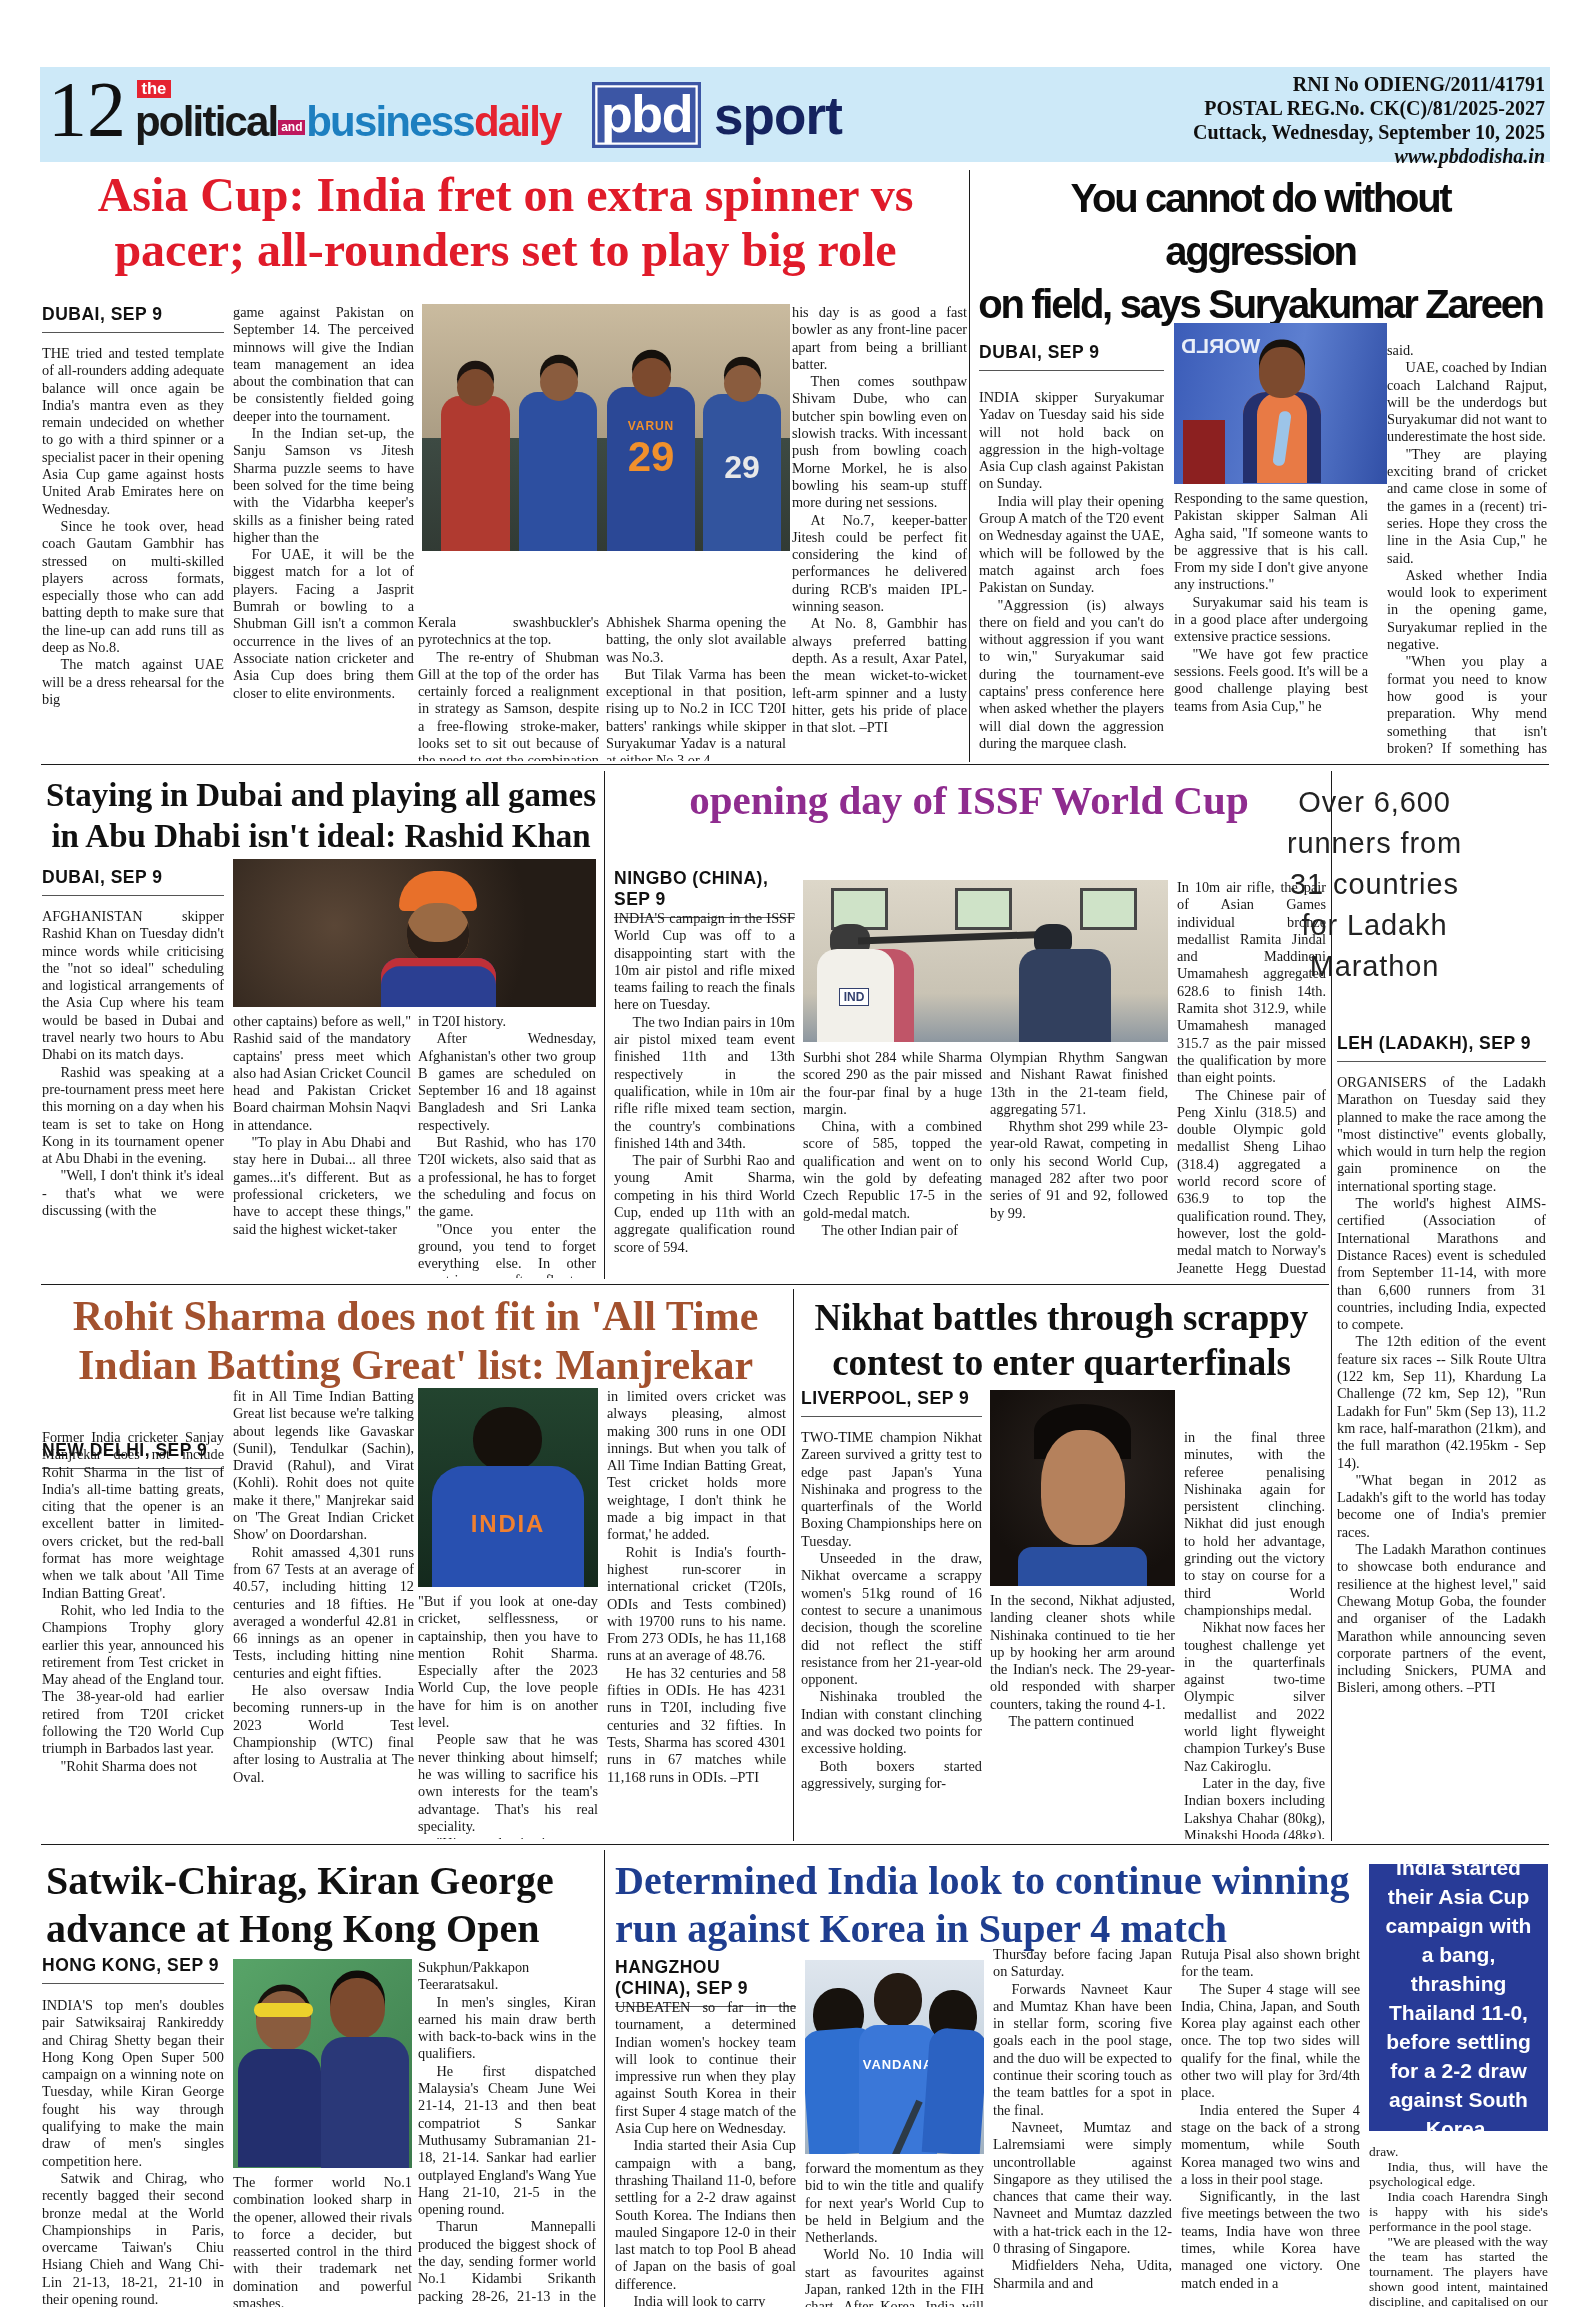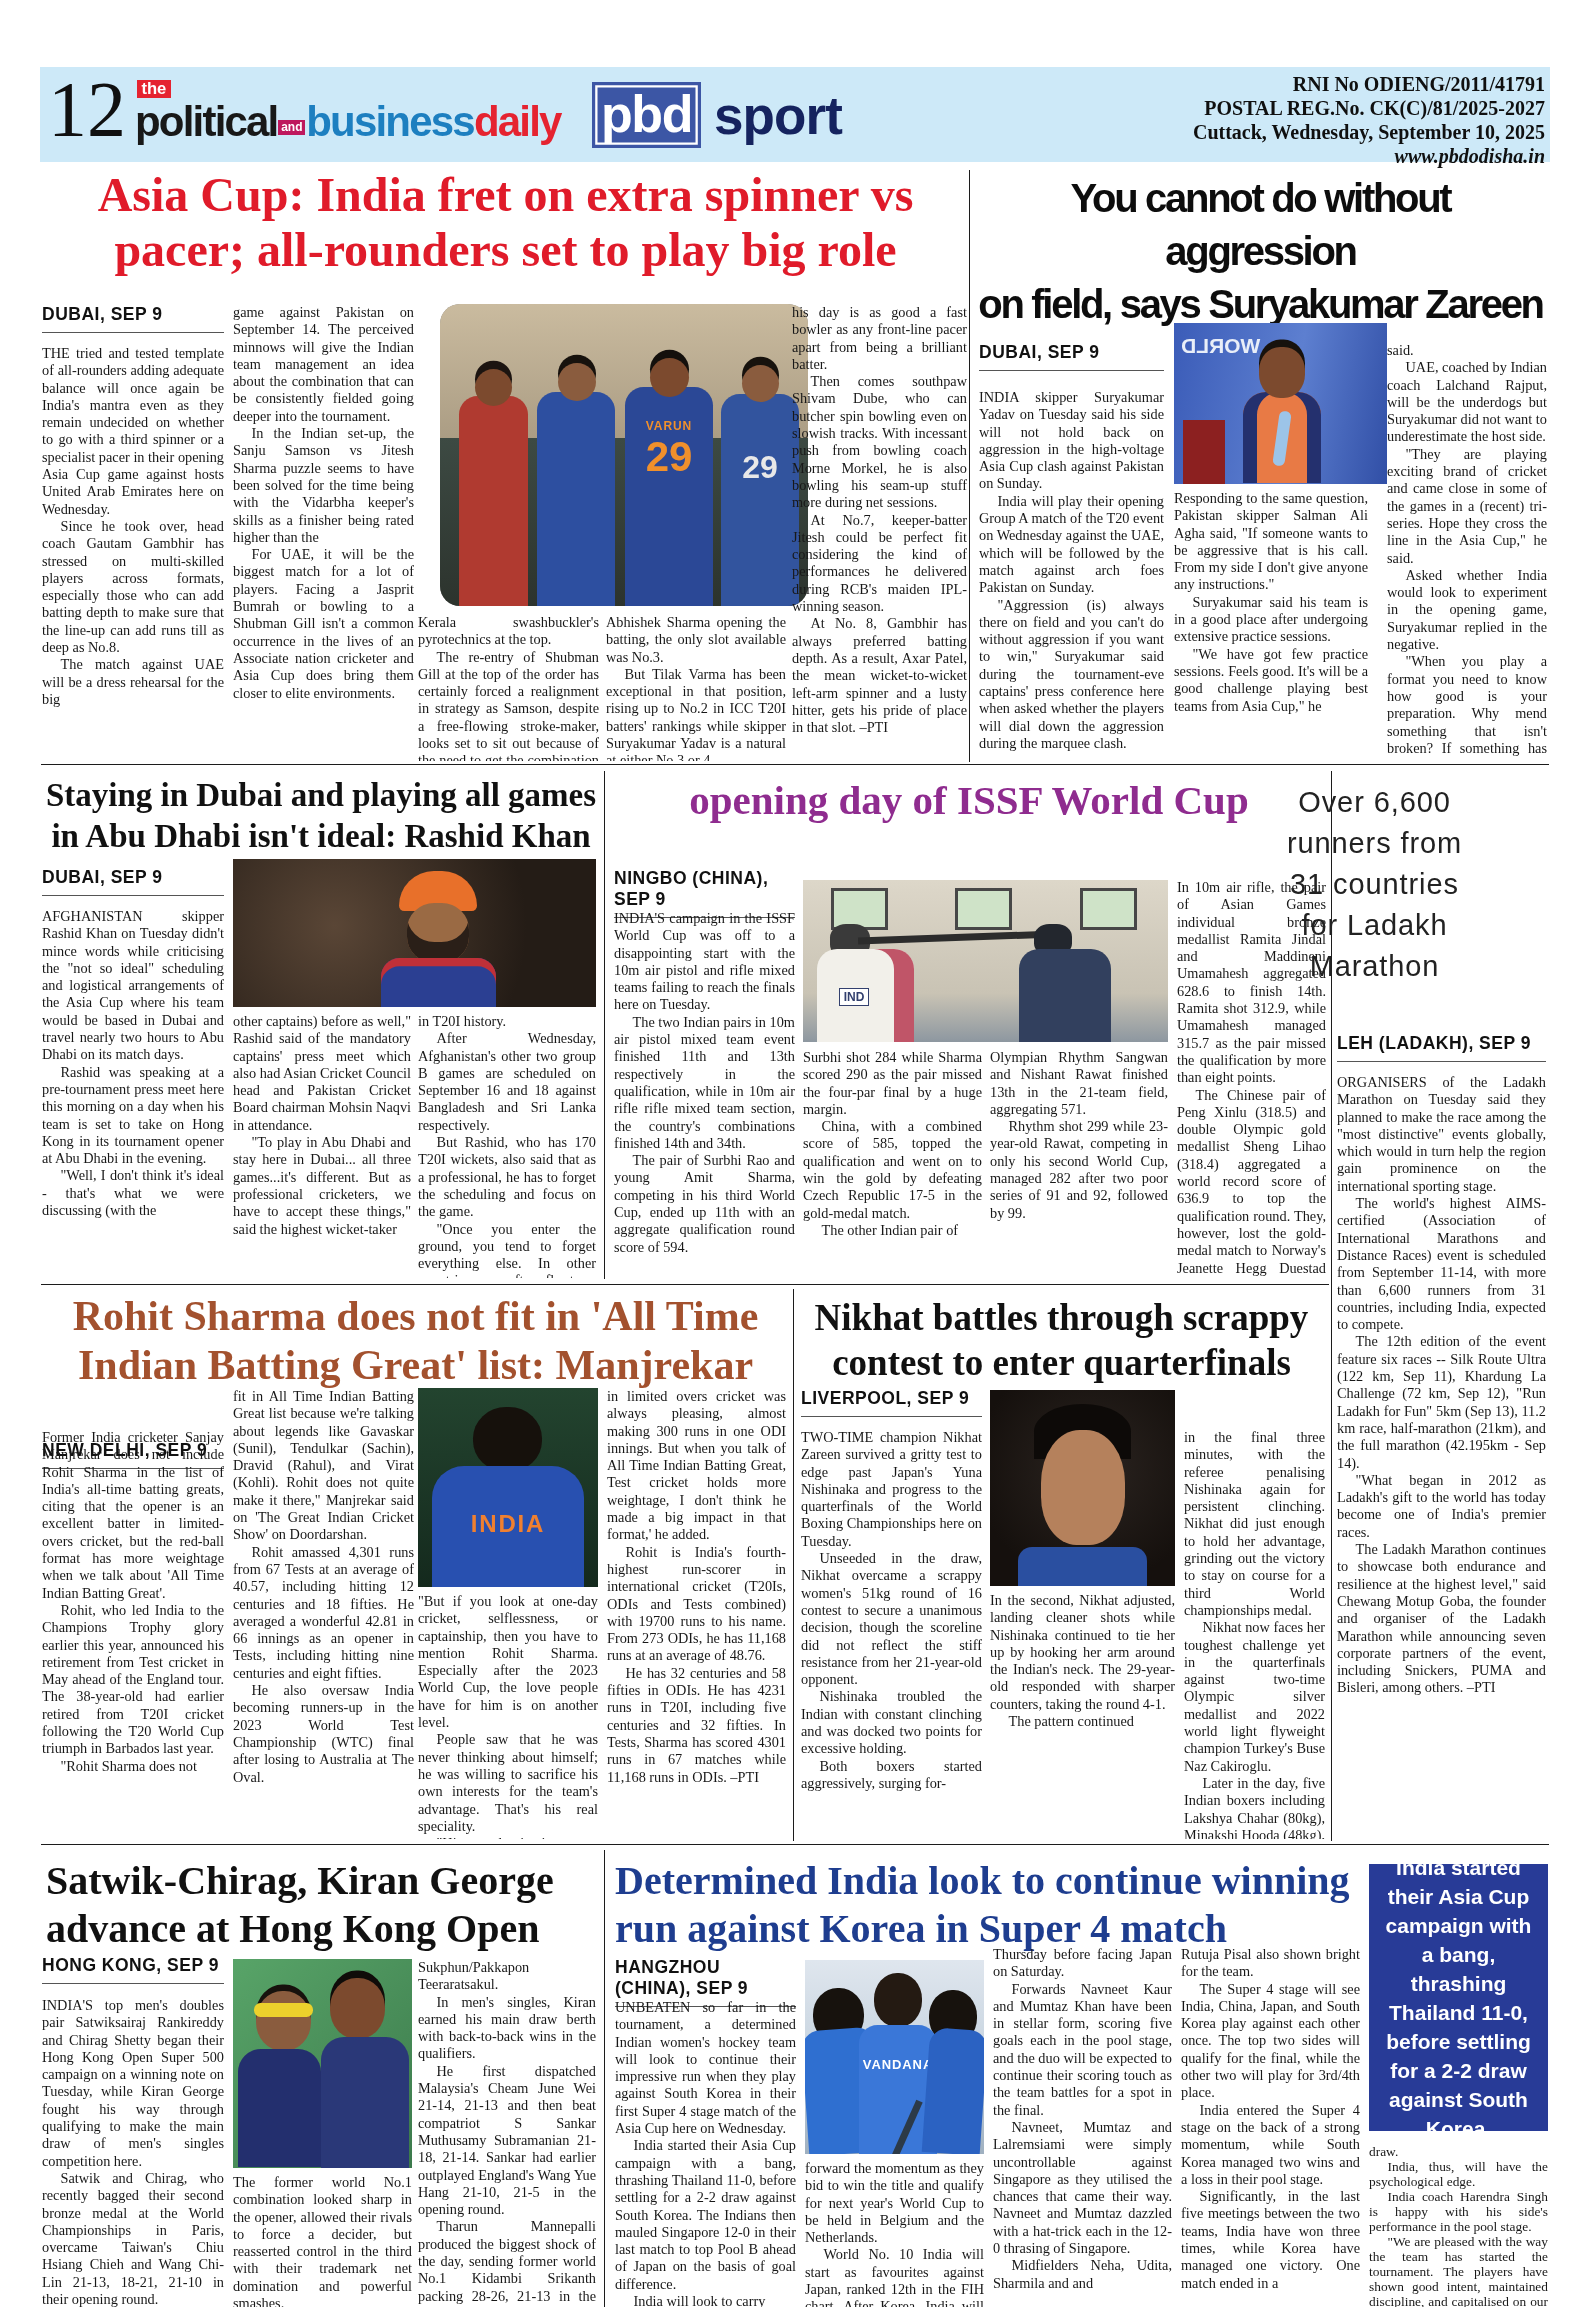--- a/index.html
+++ b/index.html
@@ -98,21 +98,21 @@
   <div class="abs col" style="left:42px;top:345px;width:182px;height:415px;">
       <p>THE tried and tested template of all-rounders adding adequate balance will once again be India's mantra even as they remain undecided on whether to go with a third spinner or a specialist pacer in their opening Asia Cup game against hosts United Arab Emirates here on Wednesday.</p>
       <p>Since he took over, head coach Gautam Gambhir has stressed on multi-skilled players across formats, especially those who can add batting depth to make sure that the line-up can add runs till as deep as No.8.</p>
       <p>The match against UAE will be a dress rehearsal for the big</p>
     </div>
   <div class="abs col" style="left:233px;top:304px;width:181px;height:457px;">
       <p>game against Pakistan on September 14. The perceived minnows will give the Indian team management an idea about the combination that can be consistently fielded going deeper into the tournament.</p>
       <p>In the Indian set-up, the Sanju Samson vs Jitesh Sharma puzzle seems to have been solved for the time being with the Vidarbha keeper's skills as a finisher being rated higher than the</p>
       <p>For UAE, it will be the biggest match for a lot of players. Facing a Jasprit Bumrah or bowling to a Shubman Gill isn't a common occurrence in the lives of an Associate nation cricketer and Asia Cup does bring them closer to elite environments.</p>
     </div>
-  <div class="abs photo" style="left:440px;top:304px;width:368px;height:302px;border-radius:20px;">
+  <div class="abs photo" style="left:422px;top:304px;width:368px;height:247px;">
     <div class="ph" style="left:0;top:0;width:368px;height:134px;background:linear-gradient(#cabb9f,#ab9d84);"></div>
     <div class="ph" style="left:0;top:134px;width:368px;height:168px;background:linear-gradient(#3d4a43,#2c332d);"></div>
     <div class="ph" style="left:18.5px;top:92px;width:69px;height:210px;border-radius:18.5px 18.5px 0 0;background:#b03a30;"></div>
     <div class="ph" style="left:35px;top:65px;width:37px;height:37px;border-radius:50%;background:#7c4a2e;box-shadow:0 -8.3px 0 0 #1c1410;"></div>
     <div class="ph" style="left:97px;top:88px;width:78px;height:215px;border-radius:18.5px 18.5px 0 0;background:#2d4fa0;"></div>
     <div class="ph" style="left:118px;top:59px;width:38px;height:38px;border-radius:50%;background:#8a5c3e;box-shadow:0 -8.3px 0 0 #17120d;"></div>
     <div class="ph" style="left:185px;top:83px;width:88px;height:219px;border-radius:18.5px 18.5px 0 0;background:#2b4896;">
       <div class="jersey-name" style="position:absolute;left:0;right:0;top:32px;text-align:center;color:#f0902c;">VARUN</div>
       <div class="jersey-num" style="position:absolute;left:0;right:0;top:46px;text-align:center;color:#f0902c;">29</div>
     </div>

